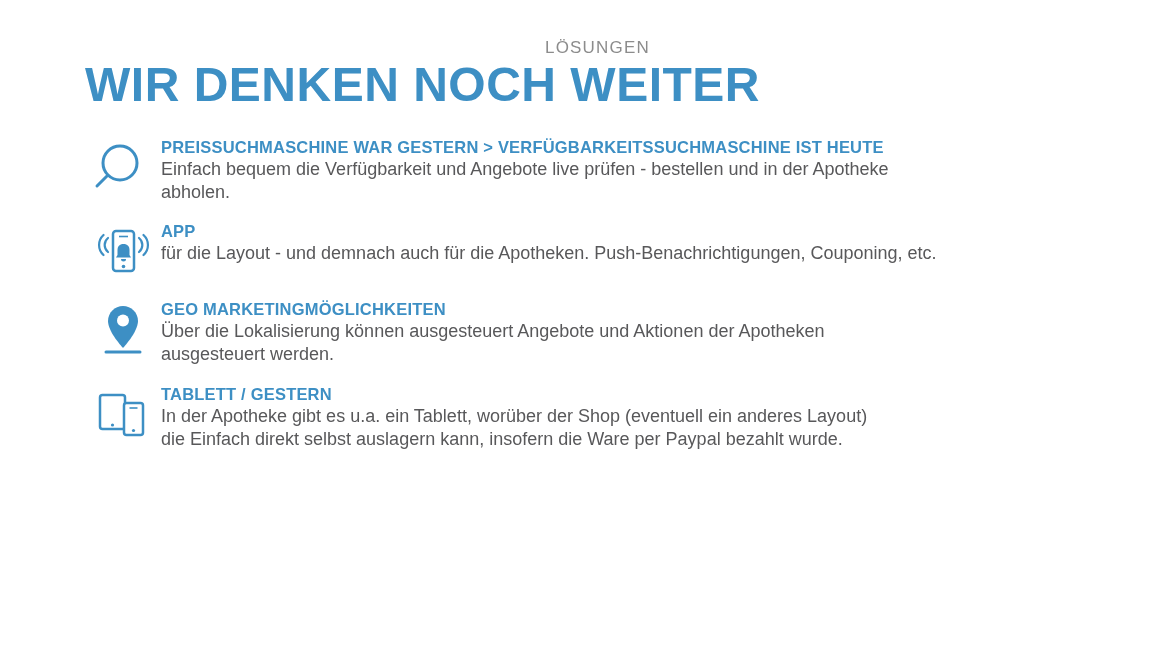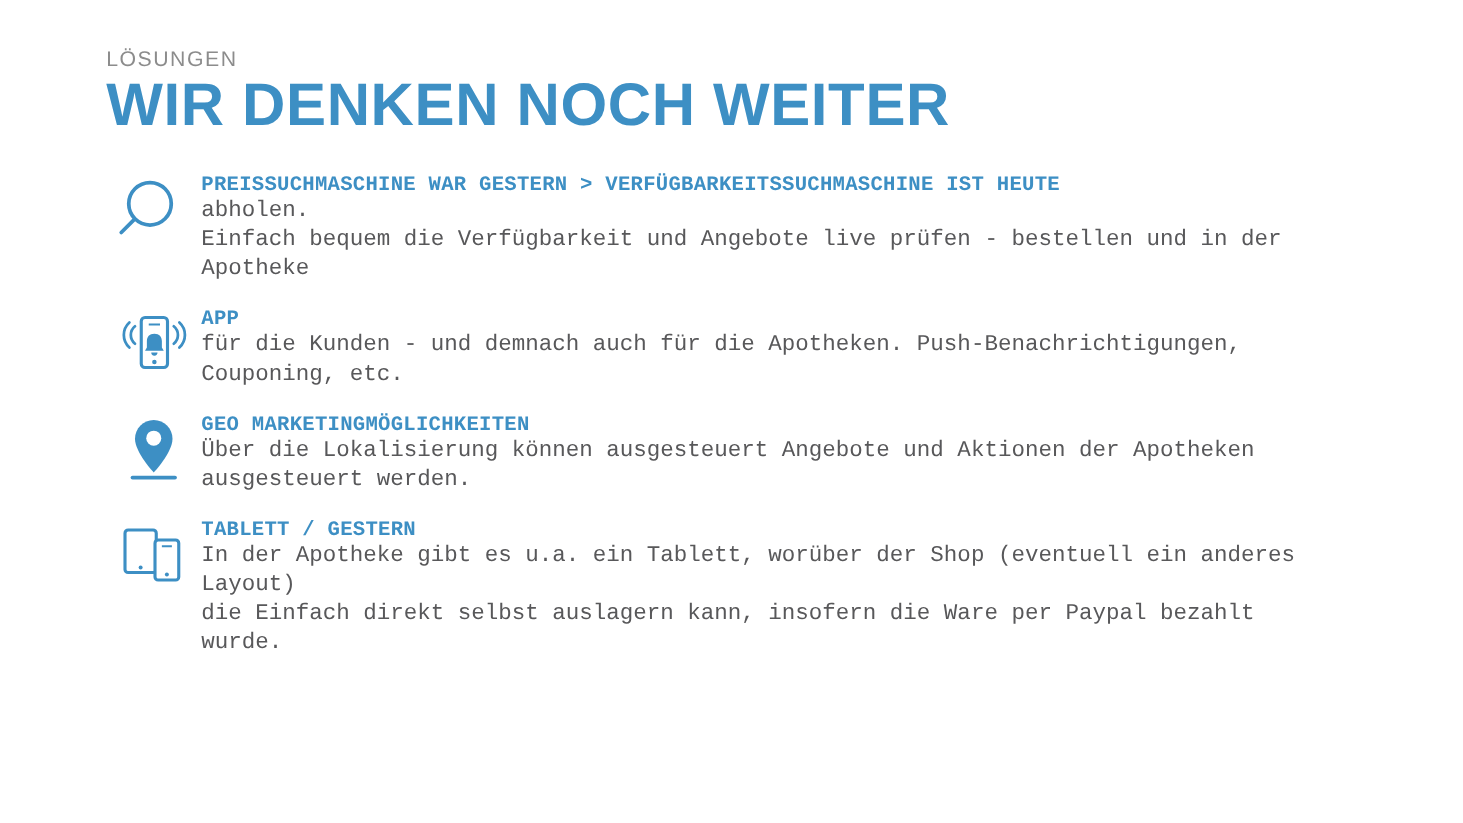--- a/index.html
+++ b/index.html
@@ -20,37 +20,37 @@
     height: 658px;
     box-sizing: border-box;
     padding: 30px 60px 0 85px;
   }
   .eyebrow {
     font-size: 17px;
     letter-spacing: 1.2px;
     color: #8c8c8c;
     font-weight: 400;
     margin: 8px 0 2px 0;
+    text-align: center;
   }
   .headline {
     font-size: 48px;
     line-height: 1.05;
     font-weight: bold;
     color: #3d8fc4;
     letter-spacing: 0.5px;
     margin: 0 0 26px 0;
   }
   .items {
     display: block;
   }
   .item {
     display: flex;
     align-items: flex-start;
     margin-bottom: 16px;
-    font-family: Liberation Mono, monospace;
   }
   .icon-cell {
     flex: 0 0 76px;
     height: 62px;
     display: flex;
     align-items: flex-start;
     justify-content: center;
     padding-top: 4px;
     box-sizing: border-box;
   }
@@ -92,22 +92,22 @@
         <span>
           <svg width="58" height="58" viewBox="0 0 58 58">
             <circle cx="26" cy="23" r="17" fill="none" stroke="#3d8fc4" stroke-width="3"></circle>
             <line x1="13.5" y1="35.5" x2="3" y2="46" stroke="#3d8fc4" stroke-width="3" stroke-linecap="round"></line>
           </svg>
         </span>
       </div>
       <div class="text-cell">
         <div class="item-title">PREISSUCHMASCHINE WAR GESTERN &gt; VERFÜGBARKEITSSUCHMASCHINE IST HEUTE</div>
         <div class="item-body">
+          <span class="line">Einfach bequem die Verfügbarkeit und Angebote live prüfen - bestellen und in der Apotheke</span>
           <span class="line">abholen.</span>
-          <span class="line">Einfach bequem die Verfügbarkeit und Angebote live prüfen - bestellen und in der Apotheke</span>
         </div>
       </div>
     </div>
 
     <div class="item">
       <div class="icon-cell">
         <span>
           <svg width="58" height="58" viewBox="0 0 58 58">
             <rect x="19" y="7" width="21" height="40" rx="3" ry="3" fill="none" stroke="#3d8fc4" stroke-width="2.5"></rect>
             <line x1="25" y1="12.5" x2="34" y2="12.5" stroke="#3d8fc4" stroke-width="1.6"></line>
@@ -117,21 +117,21 @@
             <path d="M14 14 a9 9 0 0 0 0 14" fill="none" stroke="#3d8fc4" stroke-width="2.2" stroke-linecap="round"></path>
             <path d="M9.5 11 a13.5 13.5 0 0 0 0 20" fill="none" stroke="#3d8fc4" stroke-width="2.2" stroke-linecap="round"></path>
             <path d="M45 14 a9 9 0 0 1 0 14" fill="none" stroke="#3d8fc4" stroke-width="2.2" stroke-linecap="round"></path>
             <path d="M49.5 11 a13.5 13.5 0 0 1 0 20" fill="none" stroke="#3d8fc4" stroke-width="2.2" stroke-linecap="round"></path>
           </svg>
         </span>
       </div>
       <div class="text-cell">
         <div class="item-title">APP</div>
         <div class="item-body">
-          <span class="line">für die Kunden - und demnach auch für die Apotheken. Push-Benachrichtigungen, Couponing, etc.</span>
+          <span class="line">für die Layout - und demnach auch für die Apotheken. Push-Benachrichtigungen, Couponing, etc.</span>
         </div>
       </div>
     </div>
 
     <div class="item">
       <div class="icon-cell">
         <span>
           <svg width="58" height="58" viewBox="0 0 58 58">
             <path d="M29 4 C20.7 4 14 10.7 14 19 C14 30 29 46 29 46 C29 46 44 30 44 19 C44 10.7 37.3 4 29 4 Z" fill="#3d8fc4"></path>
             <circle cx="29" cy="18.5" r="6" fill="#ffffff"></circle>

